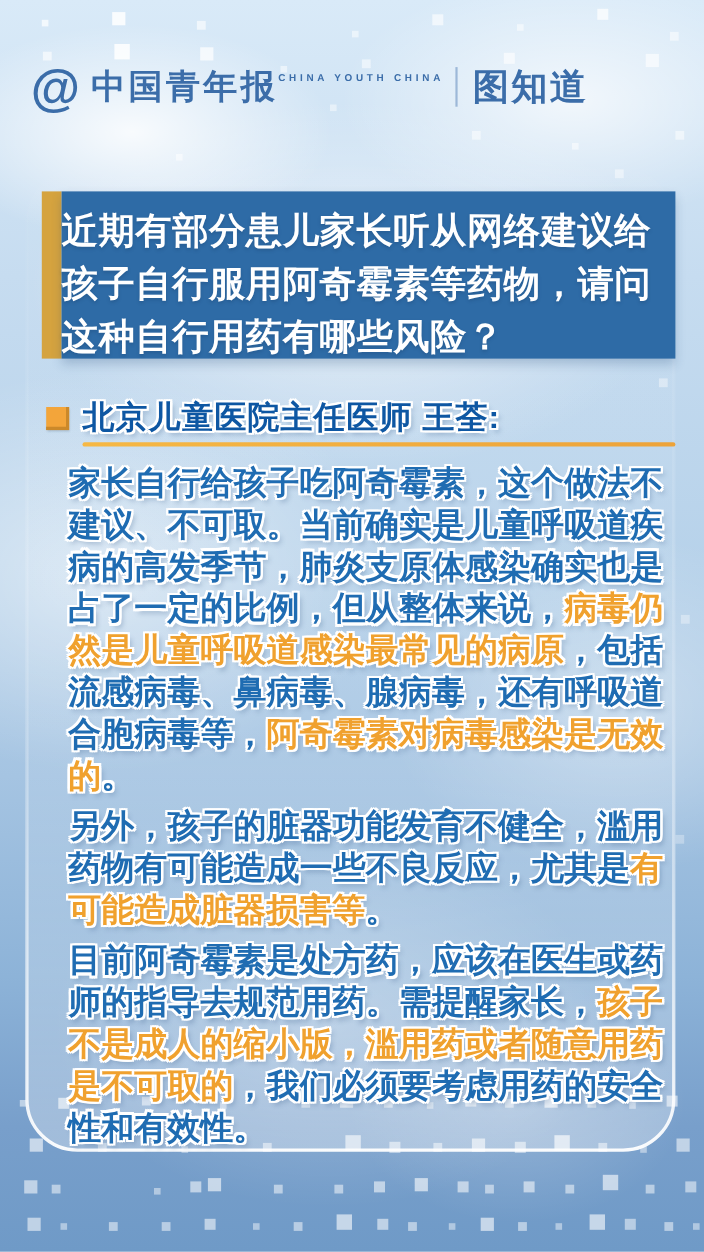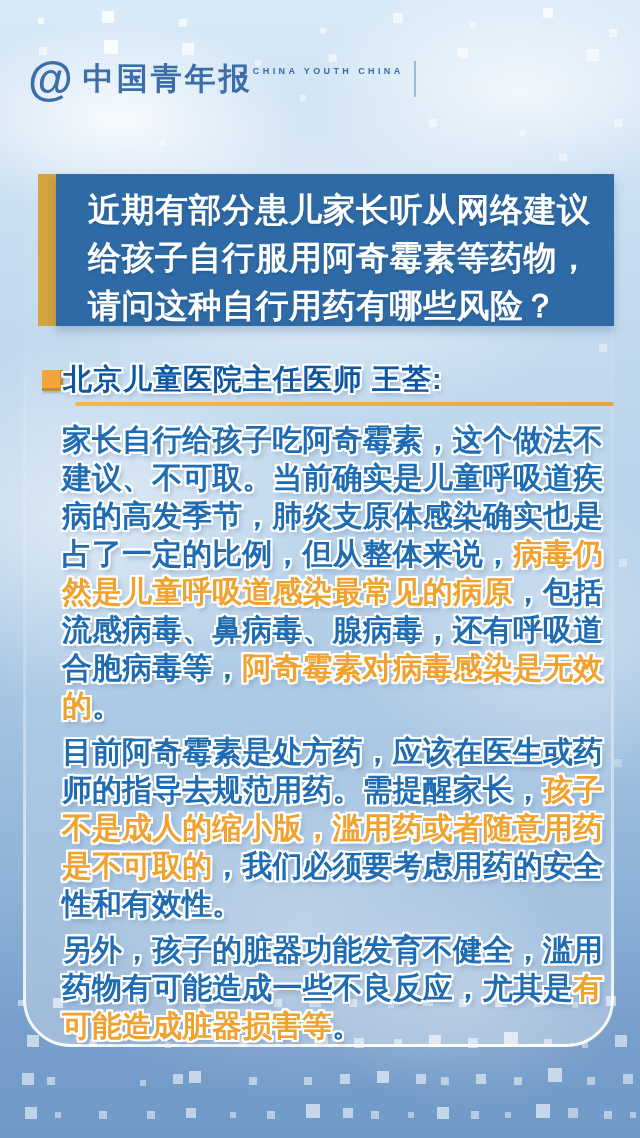--- a/index.html
+++ b/index.html
@@ -76,28 +76,28 @@
   .cn{font-size:31px;font-weight:bold;letter-spacing:3px;line-height:1.05;}
   .en{font-size:9px;font-weight:bold;letter-spacing:3.4px;margin-top:3px;}
   .divider{width:2px;height:36px;background:rgba(100,140,190,.55);margin:0 14px 0 10px;}
   .column{font-size:33px;font-weight:bold;letter-spacing:2px;}
   
   .gold{position:absolute;left:38px;top:174px;width:18px;height:152px;background:var(--accent-bar,#d5a33f);}
   .qbox{
     position:absolute;left:56px;top:174px;width:558px;height:152px;box-sizing:border-box;
     background:var(--question-box-bg,#2e6ba6);
     box-shadow:0 5px 9px rgba(30,70,120,.25);
-    padding:12px 20px 0 32px;
+    padding:12px 20px 0 0;
   }
   .qbox p{margin:0;font-size:33px;line-height:48px;font-weight:bold;
     color:var(--question-text,#fff);letter-spacing:.5px;
     text-shadow:0 2px 3px rgba(20,50,90,.25);}
   
   .answer{position:absolute;left:42px;top:360px;width:572px;}
-  .ahead{display:flex;align-items:center;height:40px;}
+  .ahead{display:flex;align-items:center;gap:12px;height:40px;}
   .bullet{width:21px;height:21px;flex:0 0 21px;background:var(--bullet,#f3a53a);
     box-shadow:inset -3px -3px 0 rgba(170,115,30,.55), 1px 2px 2px rgba(40,70,110,.25);}
   .ahead h2{margin:0;font-size:29px;font-weight:bold;color:var(--title-text,#0e57a3);letter-spacing:1px;
     text-shadow:-2px -2px 0 #fff,0 -2px 0 #fff,2px -2px 0 #fff,-2px 0 0 #fff,2px 0 0 #fff,
       -2px 2px 0 #fff,0 2px 0 #fff,2px 2px 0 #fff,3px 4px 5px rgba(60,95,140,.4);}
   .underline{margin:2px 0 0 33px;width:539px;height:4px;border-radius:2px;
     background:linear-gradient(90deg,#f6b844,var(--underline,#eda339));}
   .paras{margin:15px 0 16px 20px;width:541px;}
   .para{margin:0 0 8px 0;font-size:30px;line-height:38px;font-weight:bold;text-align:justify;
     letter-spacing:0;word-break:break-word;}
@@ -131,32 +131,33 @@
     <rect x="24.5" y="153.5" width="588" height="892" rx="46" fill="url(#pfill)" stroke="url(#pstroke)" stroke-width="3"></rect>
   </svg>
 
   <header class="logo">
     <span class="at">@</span>
     <div class="namecol">
       <div class="cn">中国青年报</div>
       <div class="en">CHINA YOUTH CHINA</div>
     </div>
     <span class="divider"></span>
+    <div class="column">图知道</div>
   </header>
 
   <div class="gold"></div>
   <div class="qbox">
     <p>近期有部分患儿家长听从网络建议给孩子自行服用阿奇霉素等药物，请问这种自行用药有哪些风险？</p>
   </div>
 
   <section class="answer">
     <div class="ahead">
       <span class="bullet"></span>
       <h2>北京儿童医院主任医师 王荃:</h2>
     </div>
     <div class="underline"></div>
     <div class="paras" id="paras">
         <p class="para"><span class="t">家长自行给孩子吃阿奇霉素，这个做法不建议、不可取。当前确实是儿童呼吸道疾病的高发季节，肺炎支原体感染确实也是占了一定的比例，但从整体来说，</span><span class="hl">病毒仍然是儿童呼吸道感染最常见的病原</span><span class="t">，包括流感病毒、鼻病毒、腺病毒，还有呼吸道合胞病毒等，</span><span class="hl">阿奇霉素对病毒感染是无效的</span><span class="t">。</span></p>
+        <p class="para"><span class="t">另外，孩子的脏器功能发育不健全，滥用药物有可能造成一些不良反应，尤其是</span><span class="hl">有可能造成脏器损害等</span><span class="t">。</span></p>
         <p class="para"><span class="t">目前阿奇霉素是处方药，应该在医生或药师的指导去规范用药。需提醒家长，</span><span class="hl">孩子不是成人的缩小版，滥用药或者随意用药是不可取的</span><span class="t">，我们必须要考虑用药的安全性和有效性。</span></p>
-        <p class="para"><span class="t">另外，孩子的脏器功能发育不健全，滥用药物有可能造成一些不良反应，尤其是</span><span class="hl">有可能造成脏器损害等</span><span class="t">。</span></p>
       </div>
   </section>
 </div>
 
 </body></html>

